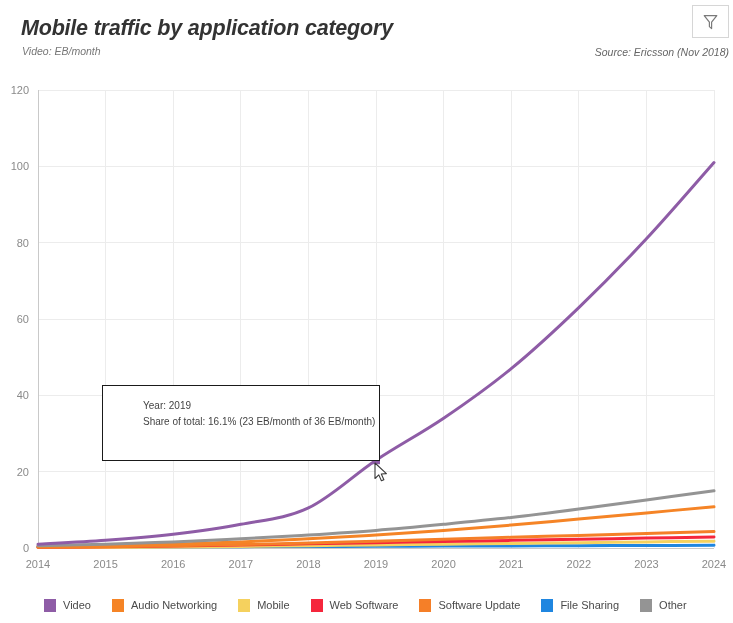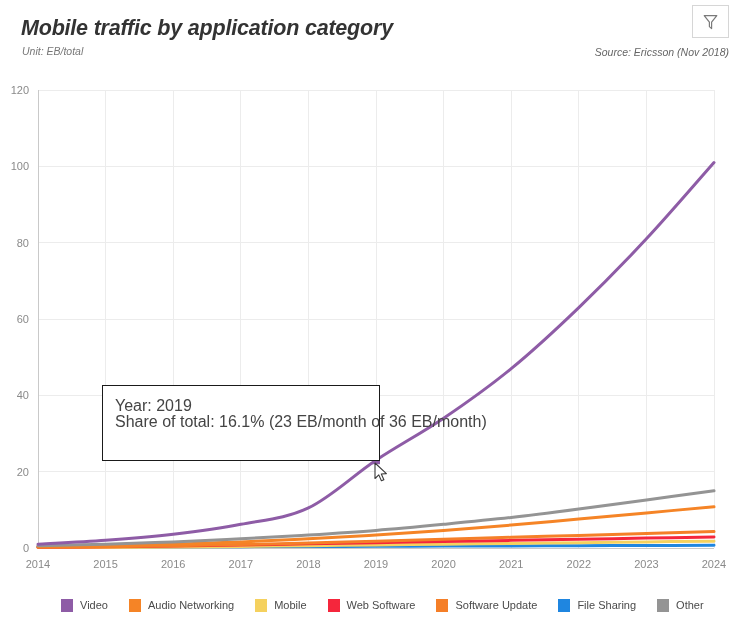--- a/index.html
+++ b/index.html
@@ -58,49 +58,49 @@
   
   .tooltip {
     position: absolute;
     left: 102px; top: 385px;
     width: 278px; height: 76px;
     background: #ffffff;
     border: 1.4px solid #1a1a1a;
     padding: 12px 0 0 12px;
   }
   .tooltip div {
-    font-size: 16px; color: #444444;
-    line-height: 15.5px; white-space: nowrap;
+    font-size: 10px; color: #444444;
+    line-height: 15.5px; white-space: nowrap; margin-left: 28px;
   }
 
   
   .cursor { position: absolute; left: 374px; top: 462px; pointer-events: none; }
 
   
   .legend {
     position: absolute; left: 0; top: 592px;
     width: 733px; height: 26px;
     display: flex; align-items: center;
-    padding-left: 61px;
+    padding-left: 44px;
   }
   .legend-item {
     display: flex; align-items: center;
     margin-right: 21px; cursor: pointer;
   }
   .legend-swatch { width: 12px; height: 13px; margin-right: 7px; }
   .legend-label { font-size: 11px; color: #4a4a4a; white-space: nowrap; }
 </style>
 </head>
 <body>
 
 <div id="app">
 
   <div class="hdr">
     <div class="hdr-title">Mobile traffic by application category</div>
-    <div class="hdr-unit">Unit: EB/total</div>
+    <div class="hdr-unit">Video: EB/month</div>
     <div class="hdr-source">Source: Ericsson (Nov 2018)</div>
     <div class="filter-btn">
       <span>
         <svg width="15" height="16" viewBox="0 0 15 16">
           <path d="M1.2 1.6 L13.8 1.6 L8.6 8.2 L8.6 14.6 L6.4 12.6 L6.4 8.2 Z" fill="none" stroke="#7a7a7a" stroke-width="1.2" stroke-linejoin="round"></path>
         </svg>
       </span>
     </div>
   </div>
 

